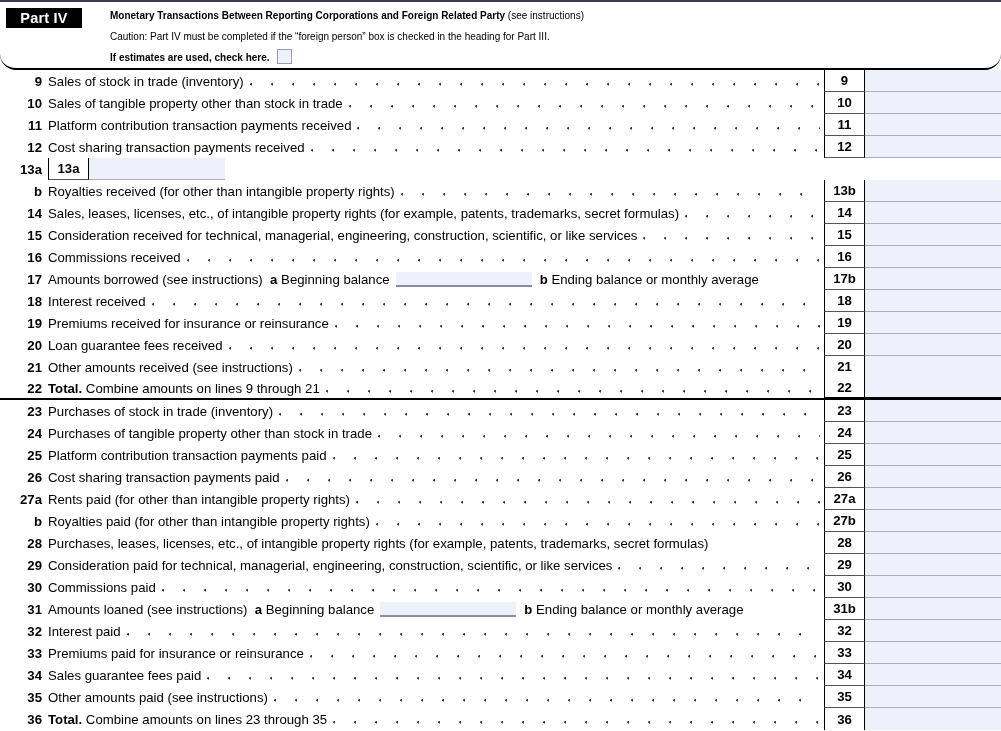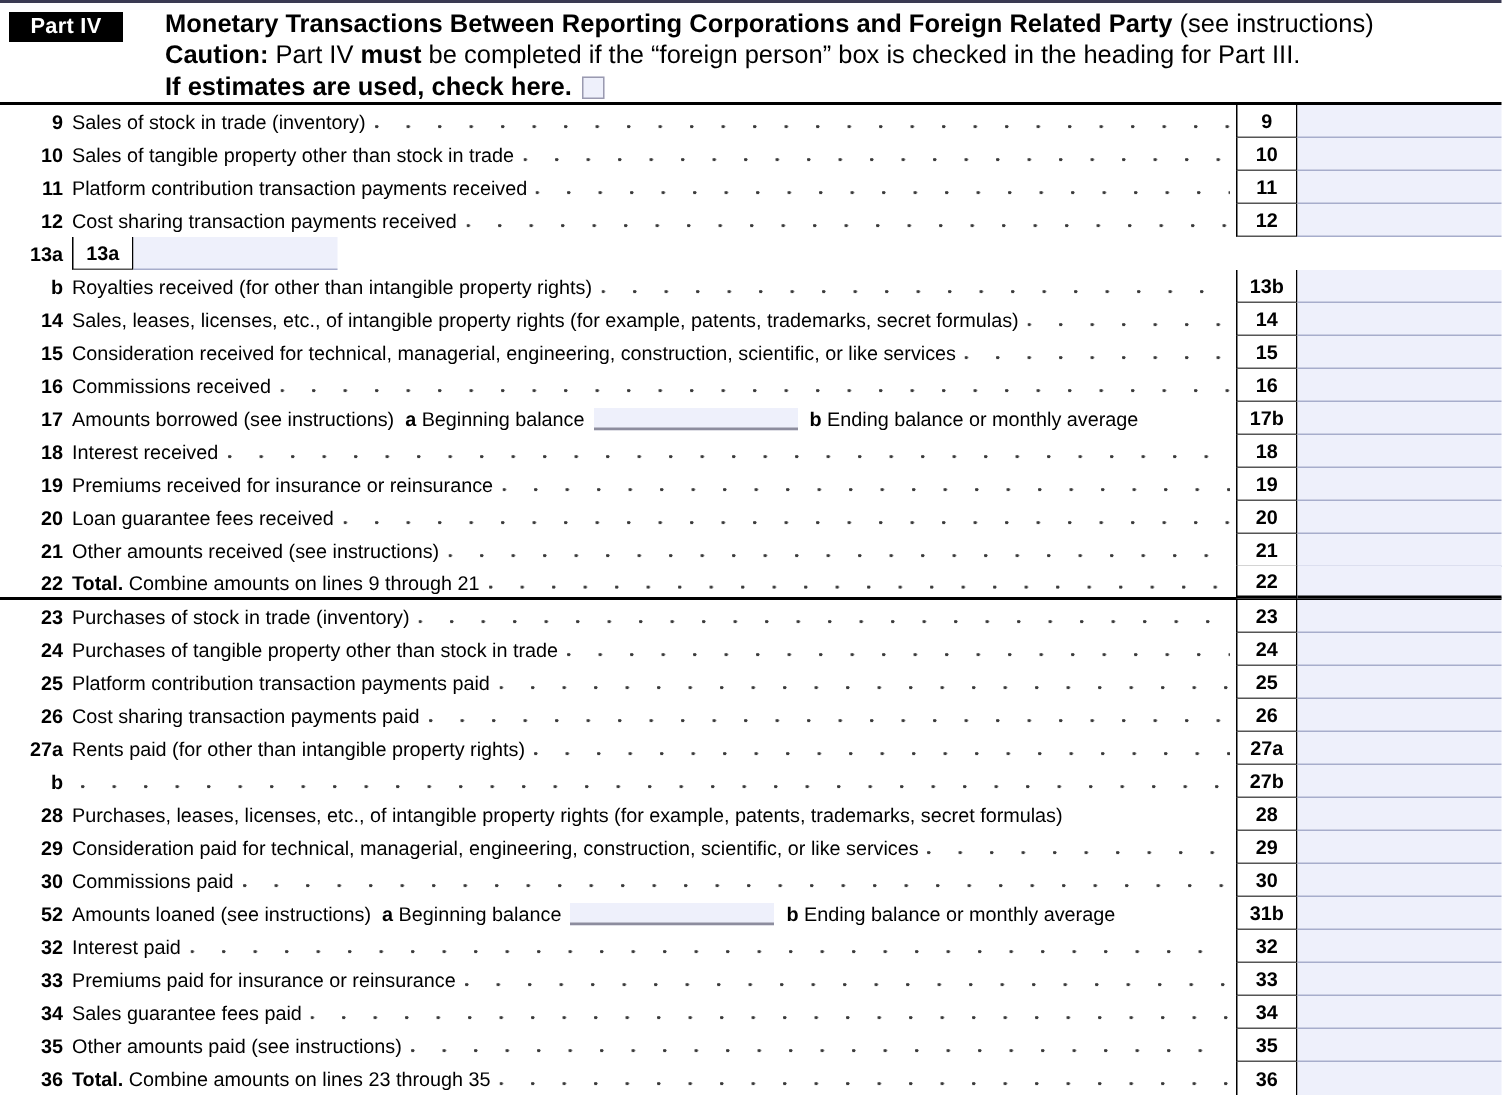--- a/index.html
+++ b/index.html
@@ -17,42 +17,43 @@
     border-top:2px solid #3a3a52;
   }
 
   
   .part-header{
     position:relative;
     height:68px;
     box-sizing:border-box;
     border-bottom:2.5px solid #000;
     padding-top:2px;
+    border-radius:16px;
   }
   .part-tag{
     position:absolute;left:6px;top:6px;
     width:76px;height:20px;
     background:#000;color:#fff;
     font-weight:bold;font-size:14.5px;
     line-height:20px;text-align:center;
     letter-spacing:.2px;
   }
   .part-body{
     margin-left:110px;
     padding-top:3px;
   }
   .hdr-line{
-    font-size:17px;
+    font-size:10px;
     line-height:18.5px;
     white-space:nowrap;
   }
   .hdr-line.l1{font-weight:bold;}
   .hdr-line .norm{font-weight:normal;}
   .hdr-line.l2{font-weight:normal;margin-top:2.5px;}
-  .hdr-line.l2 .b{font-weight:bold;}
+  .hdr-line.l2 .b{font-weight:normal;}
   .hdr-line.l3{font-weight:bold;margin-top:2.5px;}
   .cbx{
     display:inline-block;
     width:15px;height:15px;
     background:#eef0fb;
     border:1.5px solid #9a9ab0;
     vertical-align:-3px;
     margin-left:7px;
     box-sizing:border-box;
   }
@@ -324,20 +325,21 @@
         <div class="desc">
           <span class="txt">Rents paid (for other than intangible property rights)</span>
           <span class="leader"></span>
         </div>
         <div class="numcell">27a</div>
         <div class="amtcell"></div>
       </div>
       <div class="row">
         <div class="lineno">b</div>
         <div class="desc">
+          <span class="txt">Royalties paid (for other than intangible property rights)</span>
           <span class="leader"></span>
         </div>
         <div class="numcell">27b</div>
         <div class="amtcell"></div>
       </div>
       <div class="row">
         <div class="lineno">28</div>
         <div class="desc">
           <span class="txt">Purchases, leases, licenses, etc., of intangible property rights (for example, patents, trademarks, secret formulas)</span>
         </div>
@@ -356,21 +358,21 @@
       <div class="row">
         <div class="lineno">30</div>
         <div class="desc">
           <span class="txt">Commissions paid</span>
           <span class="leader"></span>
         </div>
         <div class="numcell">30</div>
         <div class="amtcell"></div>
       </div>
       <div class="row">
-        <div class="lineno">52</div>
+        <div class="lineno">31</div>
         <div class="desc"><span class="txt">Amounts loaned (see instructions)</span>&nbsp;&nbsp;<span class="sublabel txt">a</span>&nbsp;<span class="txt">Beginning balance</span><span class="inline-field"></span><span class="sublabel txt">b</span>&nbsp;<span class="txt">Ending balance or monthly average</span></div>
         <div class="numcell">31b</div>
         <div class="amtcell"></div>
       </div>
       <div class="row">
         <div class="lineno">32</div>
         <div class="desc">
           <span class="txt">Interest paid</span>
           <span class="leader"></span>
         </div>

